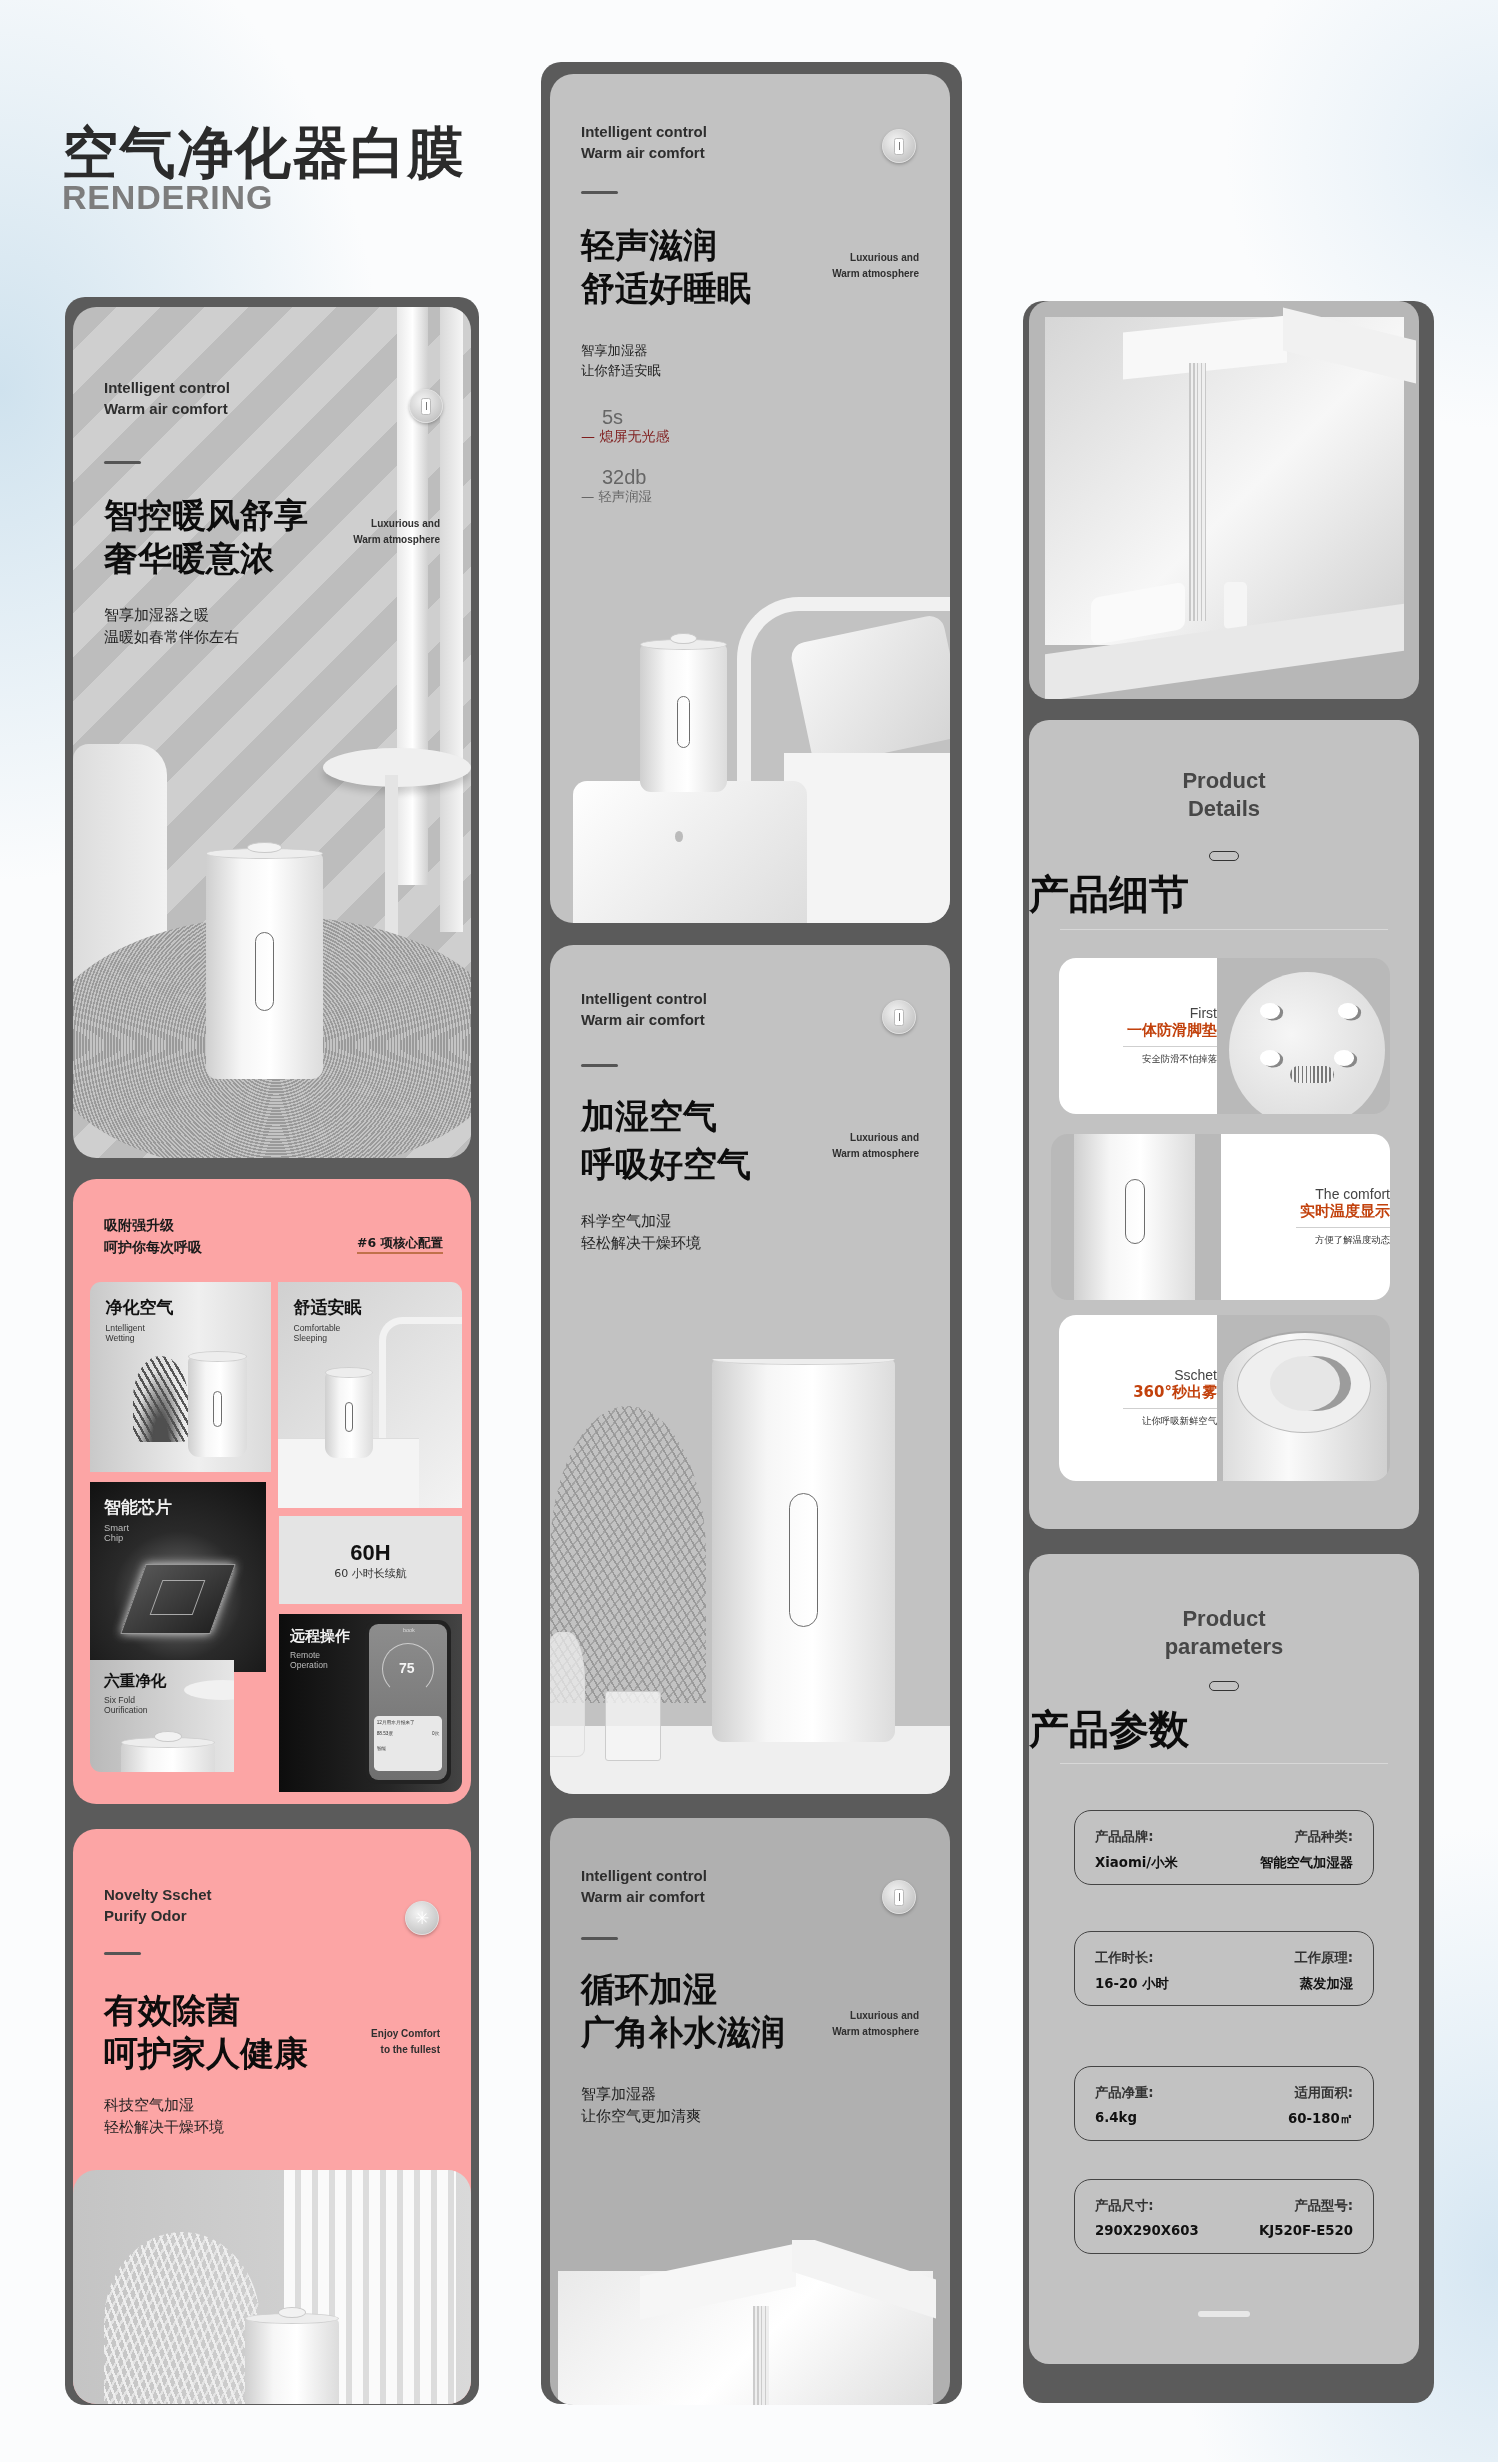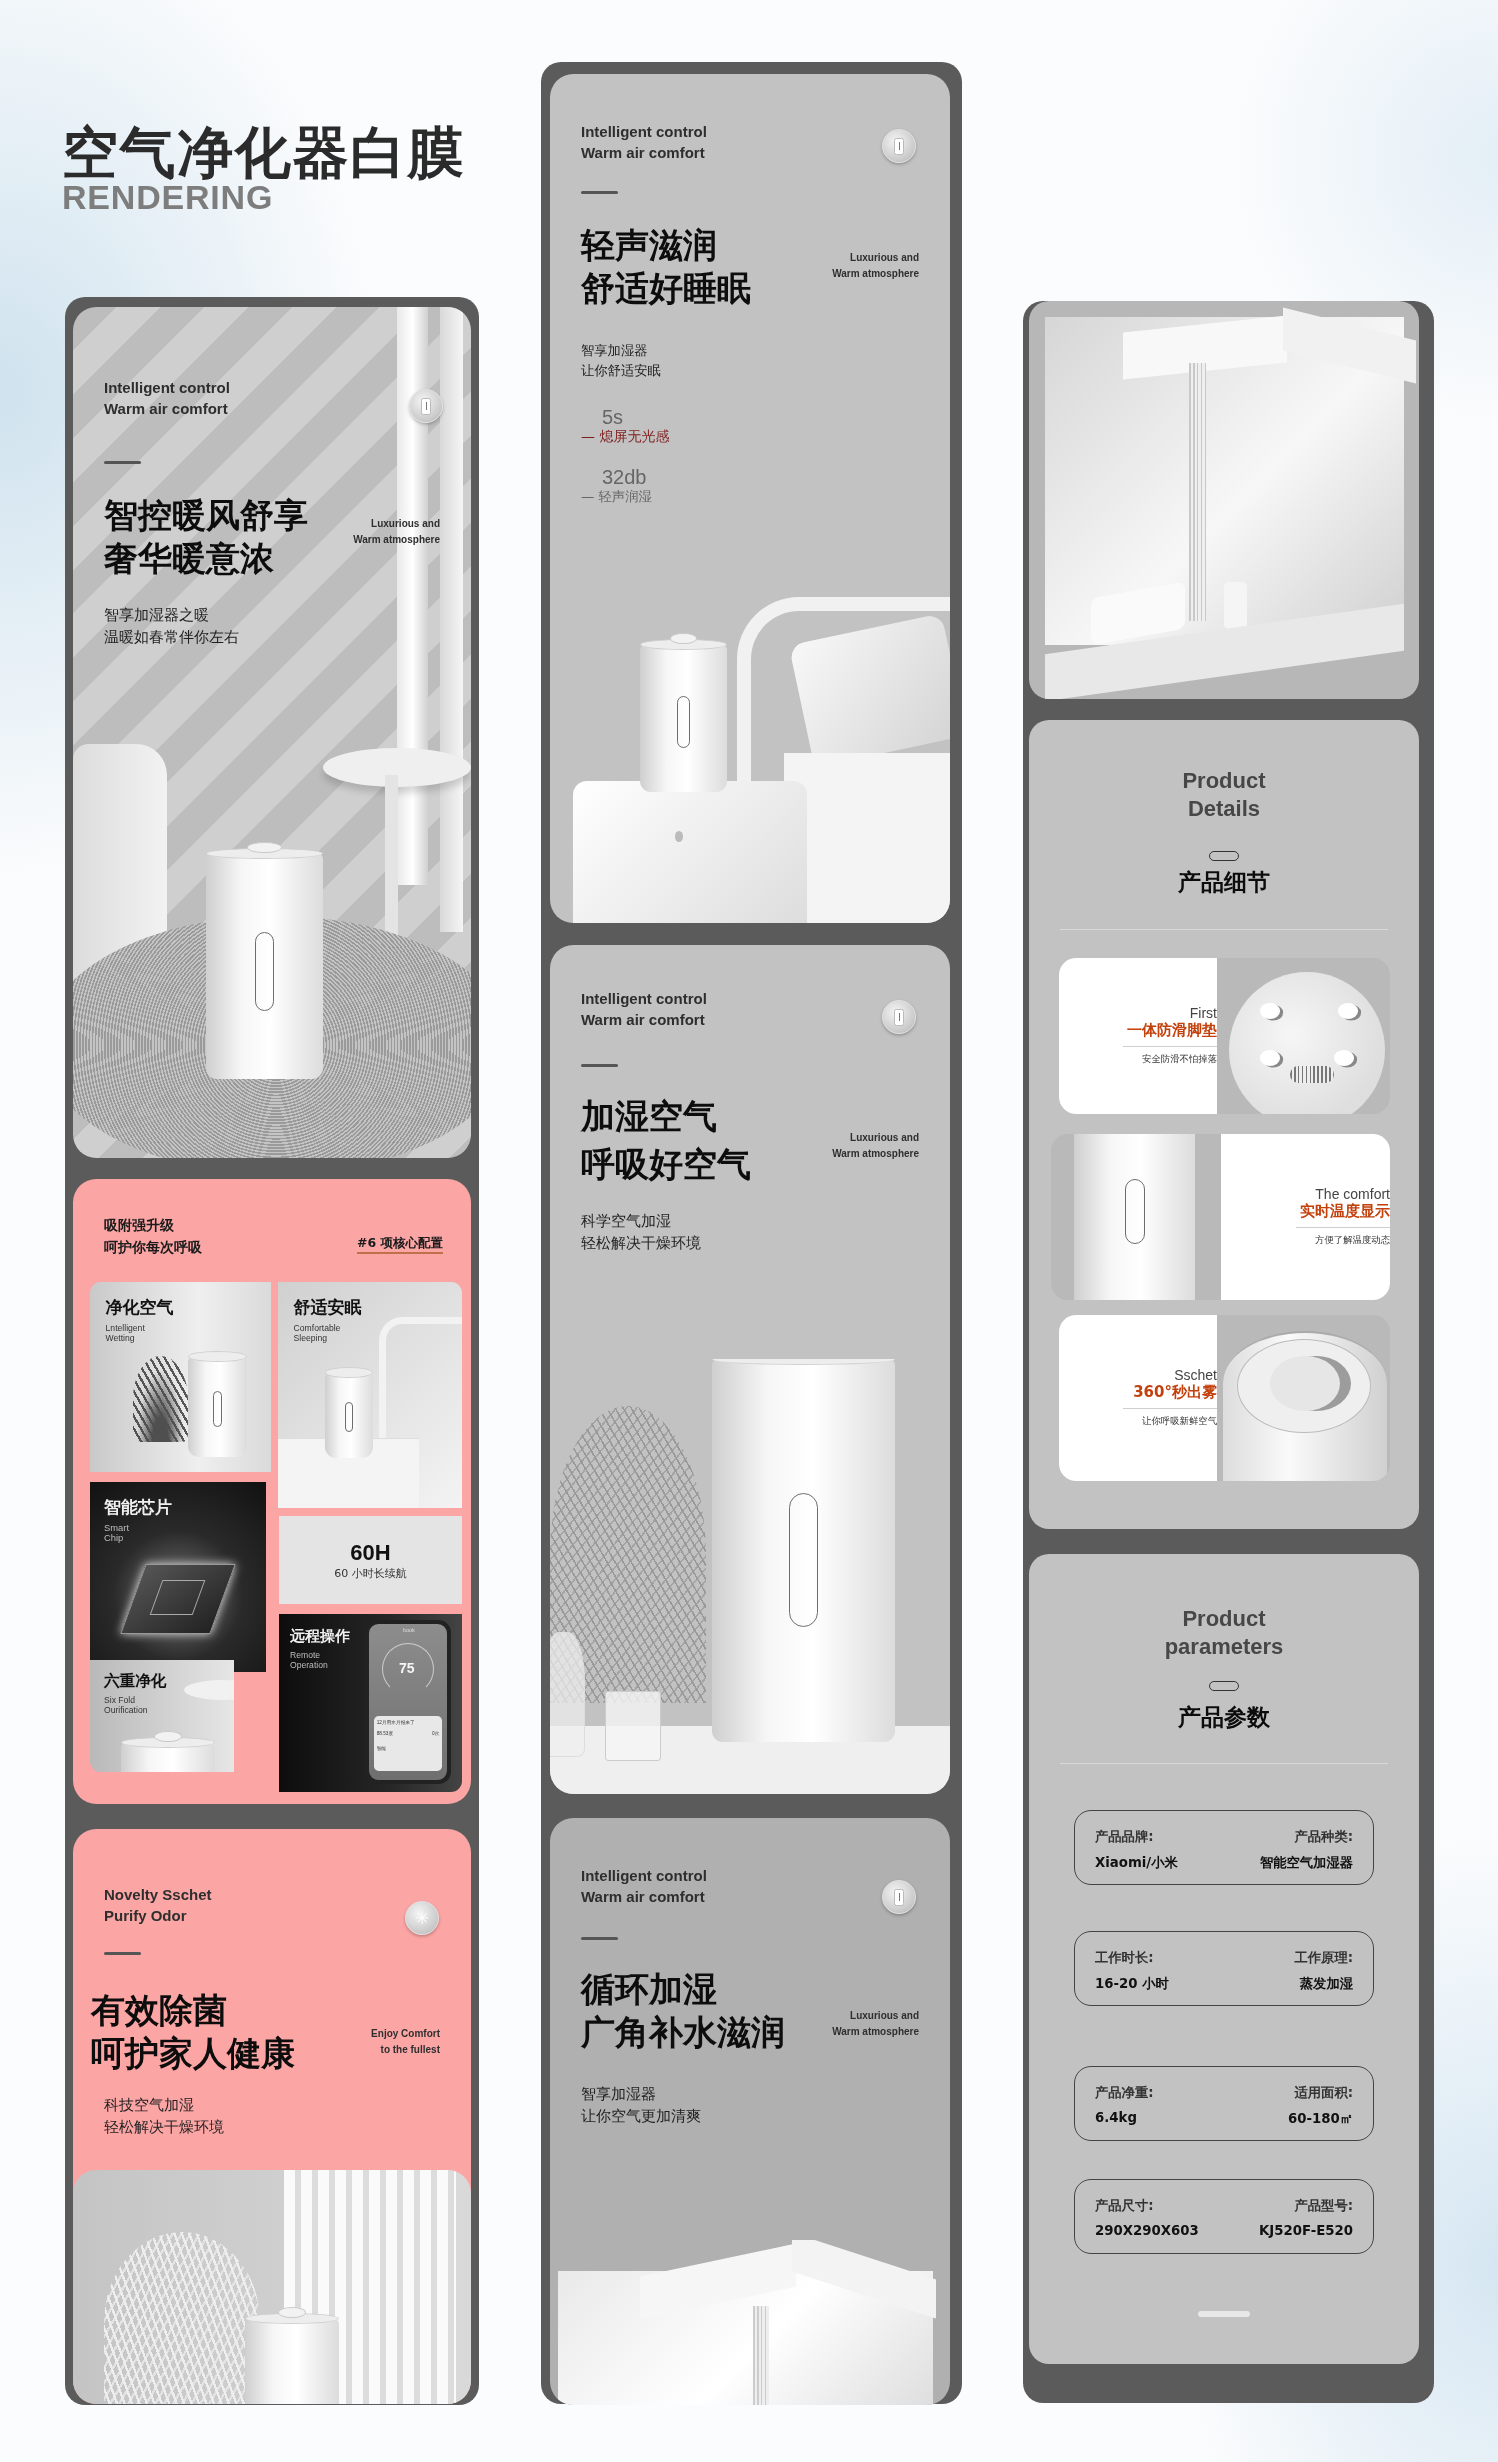--- a/index.html
+++ b/index.html
@@ -42,21 +42,21 @@
 
 .detail-card{position:absolute;border-radius:17px;overflow:hidden;background:#b9b9b9}
 .dc-white{position:absolute;top:0;bottom:0;background:#fff;display:flex;flex-direction:column;align-items:flex-end;justify-content:center}
 .dc-en{font-size:14px;color:#444;line-height:15.6px}
 .dc-cn{font-size:15px;font-weight:700;color:#c2410c;line-height:19px;font-family:"DejaVu Sans",sans-serif}
 .dc-line{width:94px;height:0.8px;background:#cfcfcf;margin:6.2px 0}
 .dc-sub{font-size:9.4px;color:#333;font-family:"DejaVu Sans",sans-serif}
 
 .sec-en{font-size:22px;font-weight:700;color:#474747;line-height:28px;text-align:center;width:100%}
 .sec-oval{width:30px;height:10px;border:1.2px solid #333;border-radius:6.2px;margin:0 auto}
-.sec-cn{font-size:23px;font-weight:700;color:#0c0c0c;text-align:center;width:100%;font-family:"DejaVu Sans",sans-serif}
+.sec-cn{font-size:40px;font-weight:700;color:#0c0c0c;text-align:left;width:100%;font-family:"DejaVu Sans",sans-serif}
 .sec-rule{height:0.8px;background:#d8d8d8}
 
 .param{position:absolute;left:45px;right:45px;height:75px;border:1.2px solid #444;border-radius:17px}
 .param .l,.param .r{position:absolute;top:17px;font-family:"DejaVu Sans",sans-serif}
 .param .l{left:20px}
 .param .r{right:20px;text-align:right}
 .param .k{font-size:13.3px;font-weight:700;color:#333;display:block;margin-bottom:7.8px}
 .param .v{font-size:13.3px;font-weight:700;color:#111;display:block}
 </style>
 </head>
@@ -189,21 +189,21 @@
   </div>
 </div>
 
 <div class="panel p-mid" style="left:73px;top:1829px;width:398px;height:575px;border-radius:23.4px 23.4px 23.4px 23.4px">
   <div class="abs txt-en" style="left:31px;top:55px">
     <div>Novelty Sschet</div>
     <div>Purify Odor</div>
   </div>
   <div class="abs badge" style="left:332px;top:72px;font-size:17px;color:#fff">✳</div>
   <div class="abs dash" style="left:31px;top:123px"></div>
-  <div class="abs h-big" style="left:18px;top:160px">
+  <div class="abs h-big" style="left:31px;top:160px">
     <div>有效除菌</div>
     <div>呵护家人健康</div>
   </div>
   <div class="abs side-en" style="right:31px;top:197px">
     <div>Enjoy Comfort</div>
     <div>to the fullest</div>
   </div>
   <div class="abs sub-cn" style="left:31px;top:265px">
     <div>科技空气加湿</div>
     <div>轻松解决干燥环境</div>

